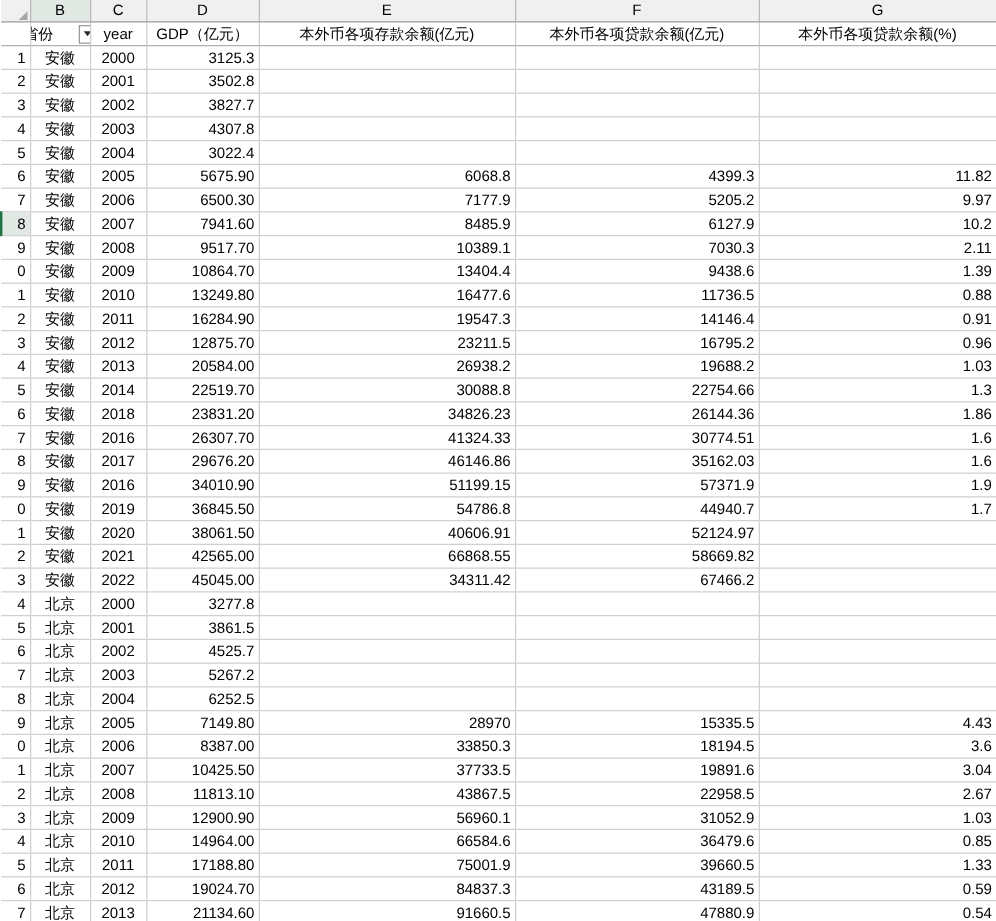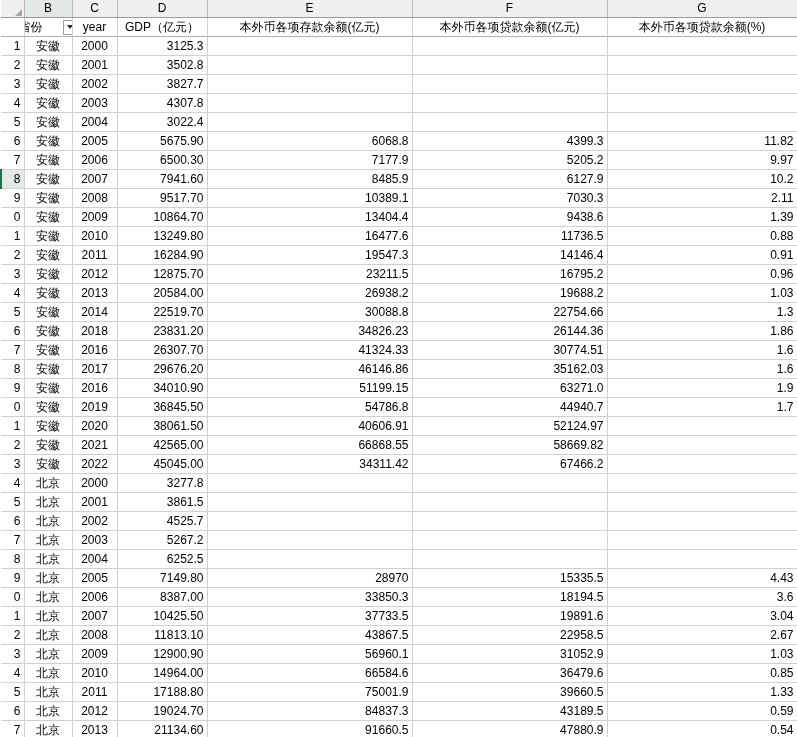--- a/index.html
+++ b/index.html
@@ -328,21 +328,21 @@
           <td class="num">46146.86</td>
           <td class="num">35162.03</td>
           <td class="num">1.6</td>
         </tr>
         <tr>
           <td class="rowhead">9</td>
           <td class="ctr">安徽</td>
           <td class="ctr">2016</td>
           <td class="num">34010.90</td>
           <td class="num">51199.15</td>
-          <td class="num">63271.0</td>
+          <td class="num">57371.9</td>
           <td class="num">1.9</td>
         </tr>
         <tr>
           <td class="rowhead">0</td>
           <td class="ctr">安徽</td>
           <td class="ctr">2019</td>
           <td class="num">36845.50</td>
           <td class="num">54786.8</td>
           <td class="num">44940.7</td>
           <td class="num">1.7</td>

